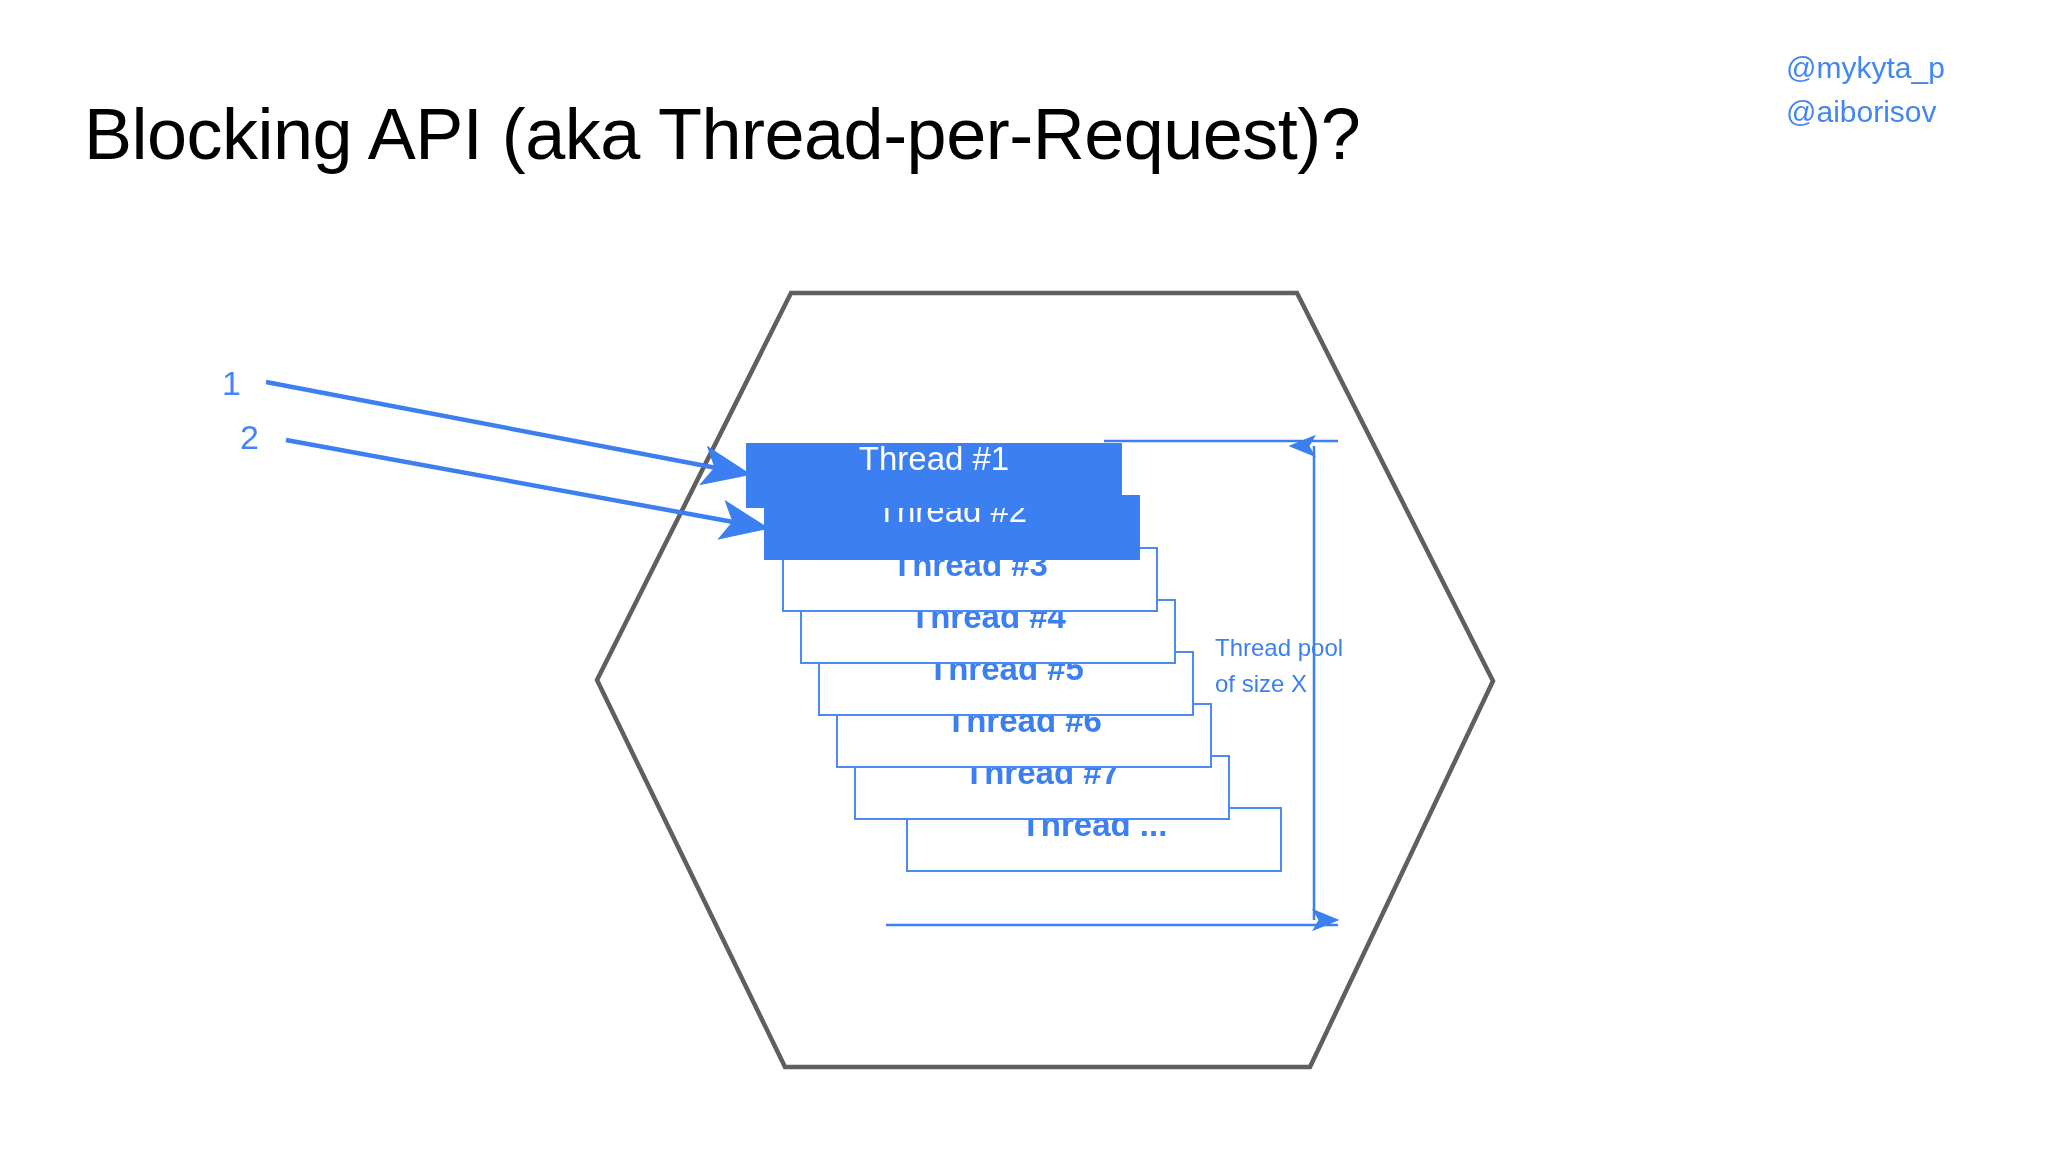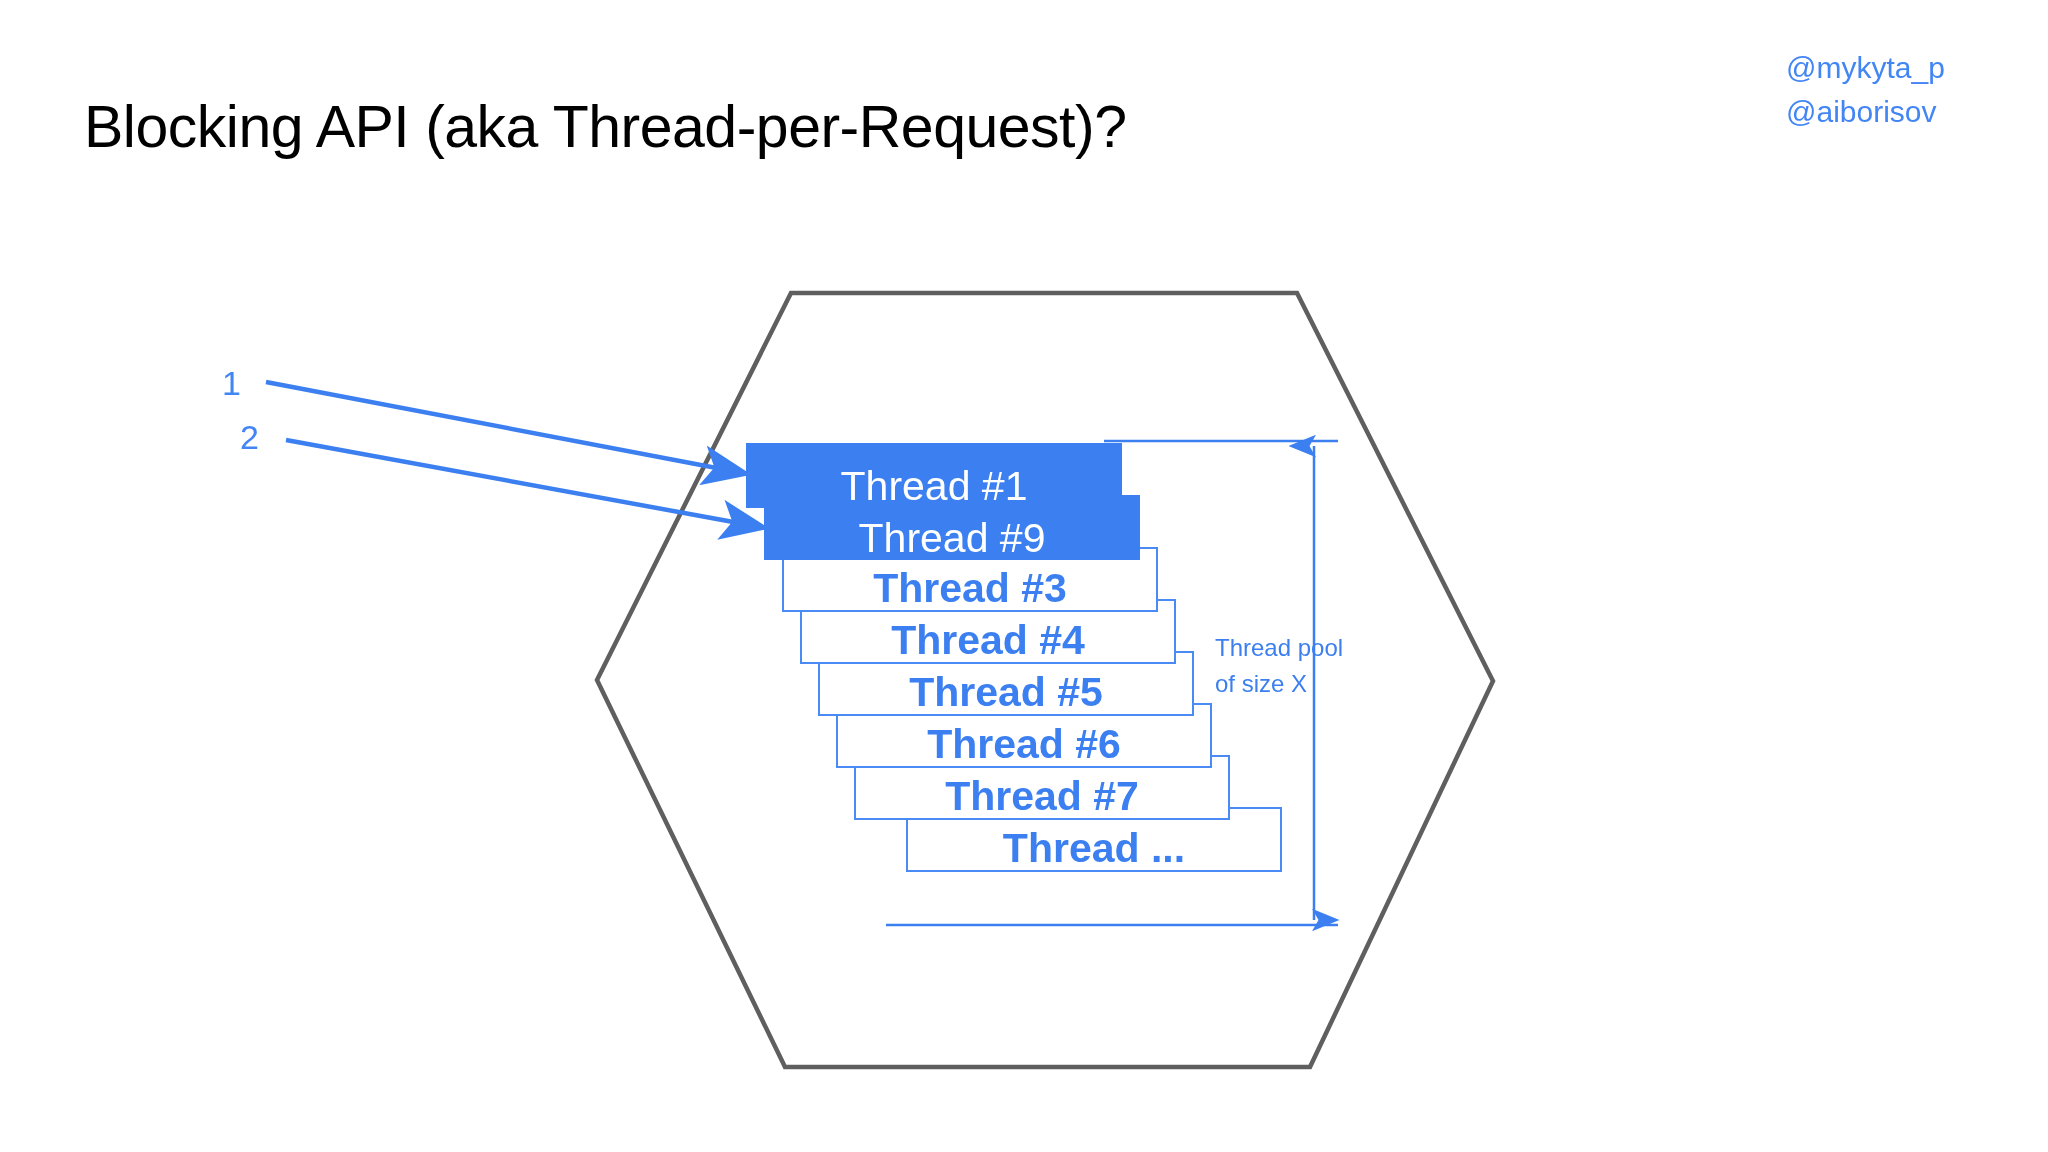--- a/index.html
+++ b/index.html
@@ -18,21 +18,21 @@
     position: absolute;
     left: 0; top: 0;
     width: 2048px;
     height: 1152px;
     background: #ffffff;
   }
   #slide-title {
     position: absolute;
     left: 84px;
     top: 98px;
-    font-size: 59px;
+    font-size: 72px;
     font-weight: 400;
     color: #000000;
     letter-spacing: -0.5px;
     white-space: nowrap;
     line-height: 1.0;
   }
   #handles {
     position: absolute;
     right: 32px;
     top: 46px;
@@ -60,23 +60,23 @@
   }
   #num-1 { left: 222px; top: 366px; }
   #num-2 { left: 240px; top: 420px; }
 
   .thread-box {
     position: absolute;
     box-sizing: border-box;
     height: 65px;
     width: 376px;
     display: flex;
-    align-items: flex-end;
+    align-items: flex-start;
     justify-content: center;
-    font-size: 41px;
+    font-size: 33px;
     line-height: 1;
   }
   .thread-box.filled {
     background: #3b7ff0;
     color: #ffffff;
     border: none;
   }
   .thread-box.outlined {
     background: #ffffff;
     color: #3b7ff0;
@@ -155,21 +155,21 @@
   <div class="thread-box outlined" style="left:818px; top:651px; z-index:5;">
     <span class="thread-label">Thread #5</span>
   </div>
   <div class="thread-box outlined" style="left:800px; top:599px; z-index:6;">
     <span class="thread-label">Thread #4</span>
   </div>
   <div class="thread-box outlined" style="left:782px; top:547px; z-index:7;">
     <span class="thread-label">Thread #3</span>
   </div>
   <div class="thread-box filled" style="left:764px; top:495px; z-index:8;">
-    <span class="thread-label">Thread #9</span>
+    <span class="thread-label">Thread #2</span>
   </div>
   <div class="thread-box filled" style="left:746px; top:443px; z-index:9;">
     <span class="thread-label">Thread #1</span>
   </div>
 
   <div id="pool-caption">
     <div>Thread pool</div>
     <div>of size X</div>
   </div>
 

